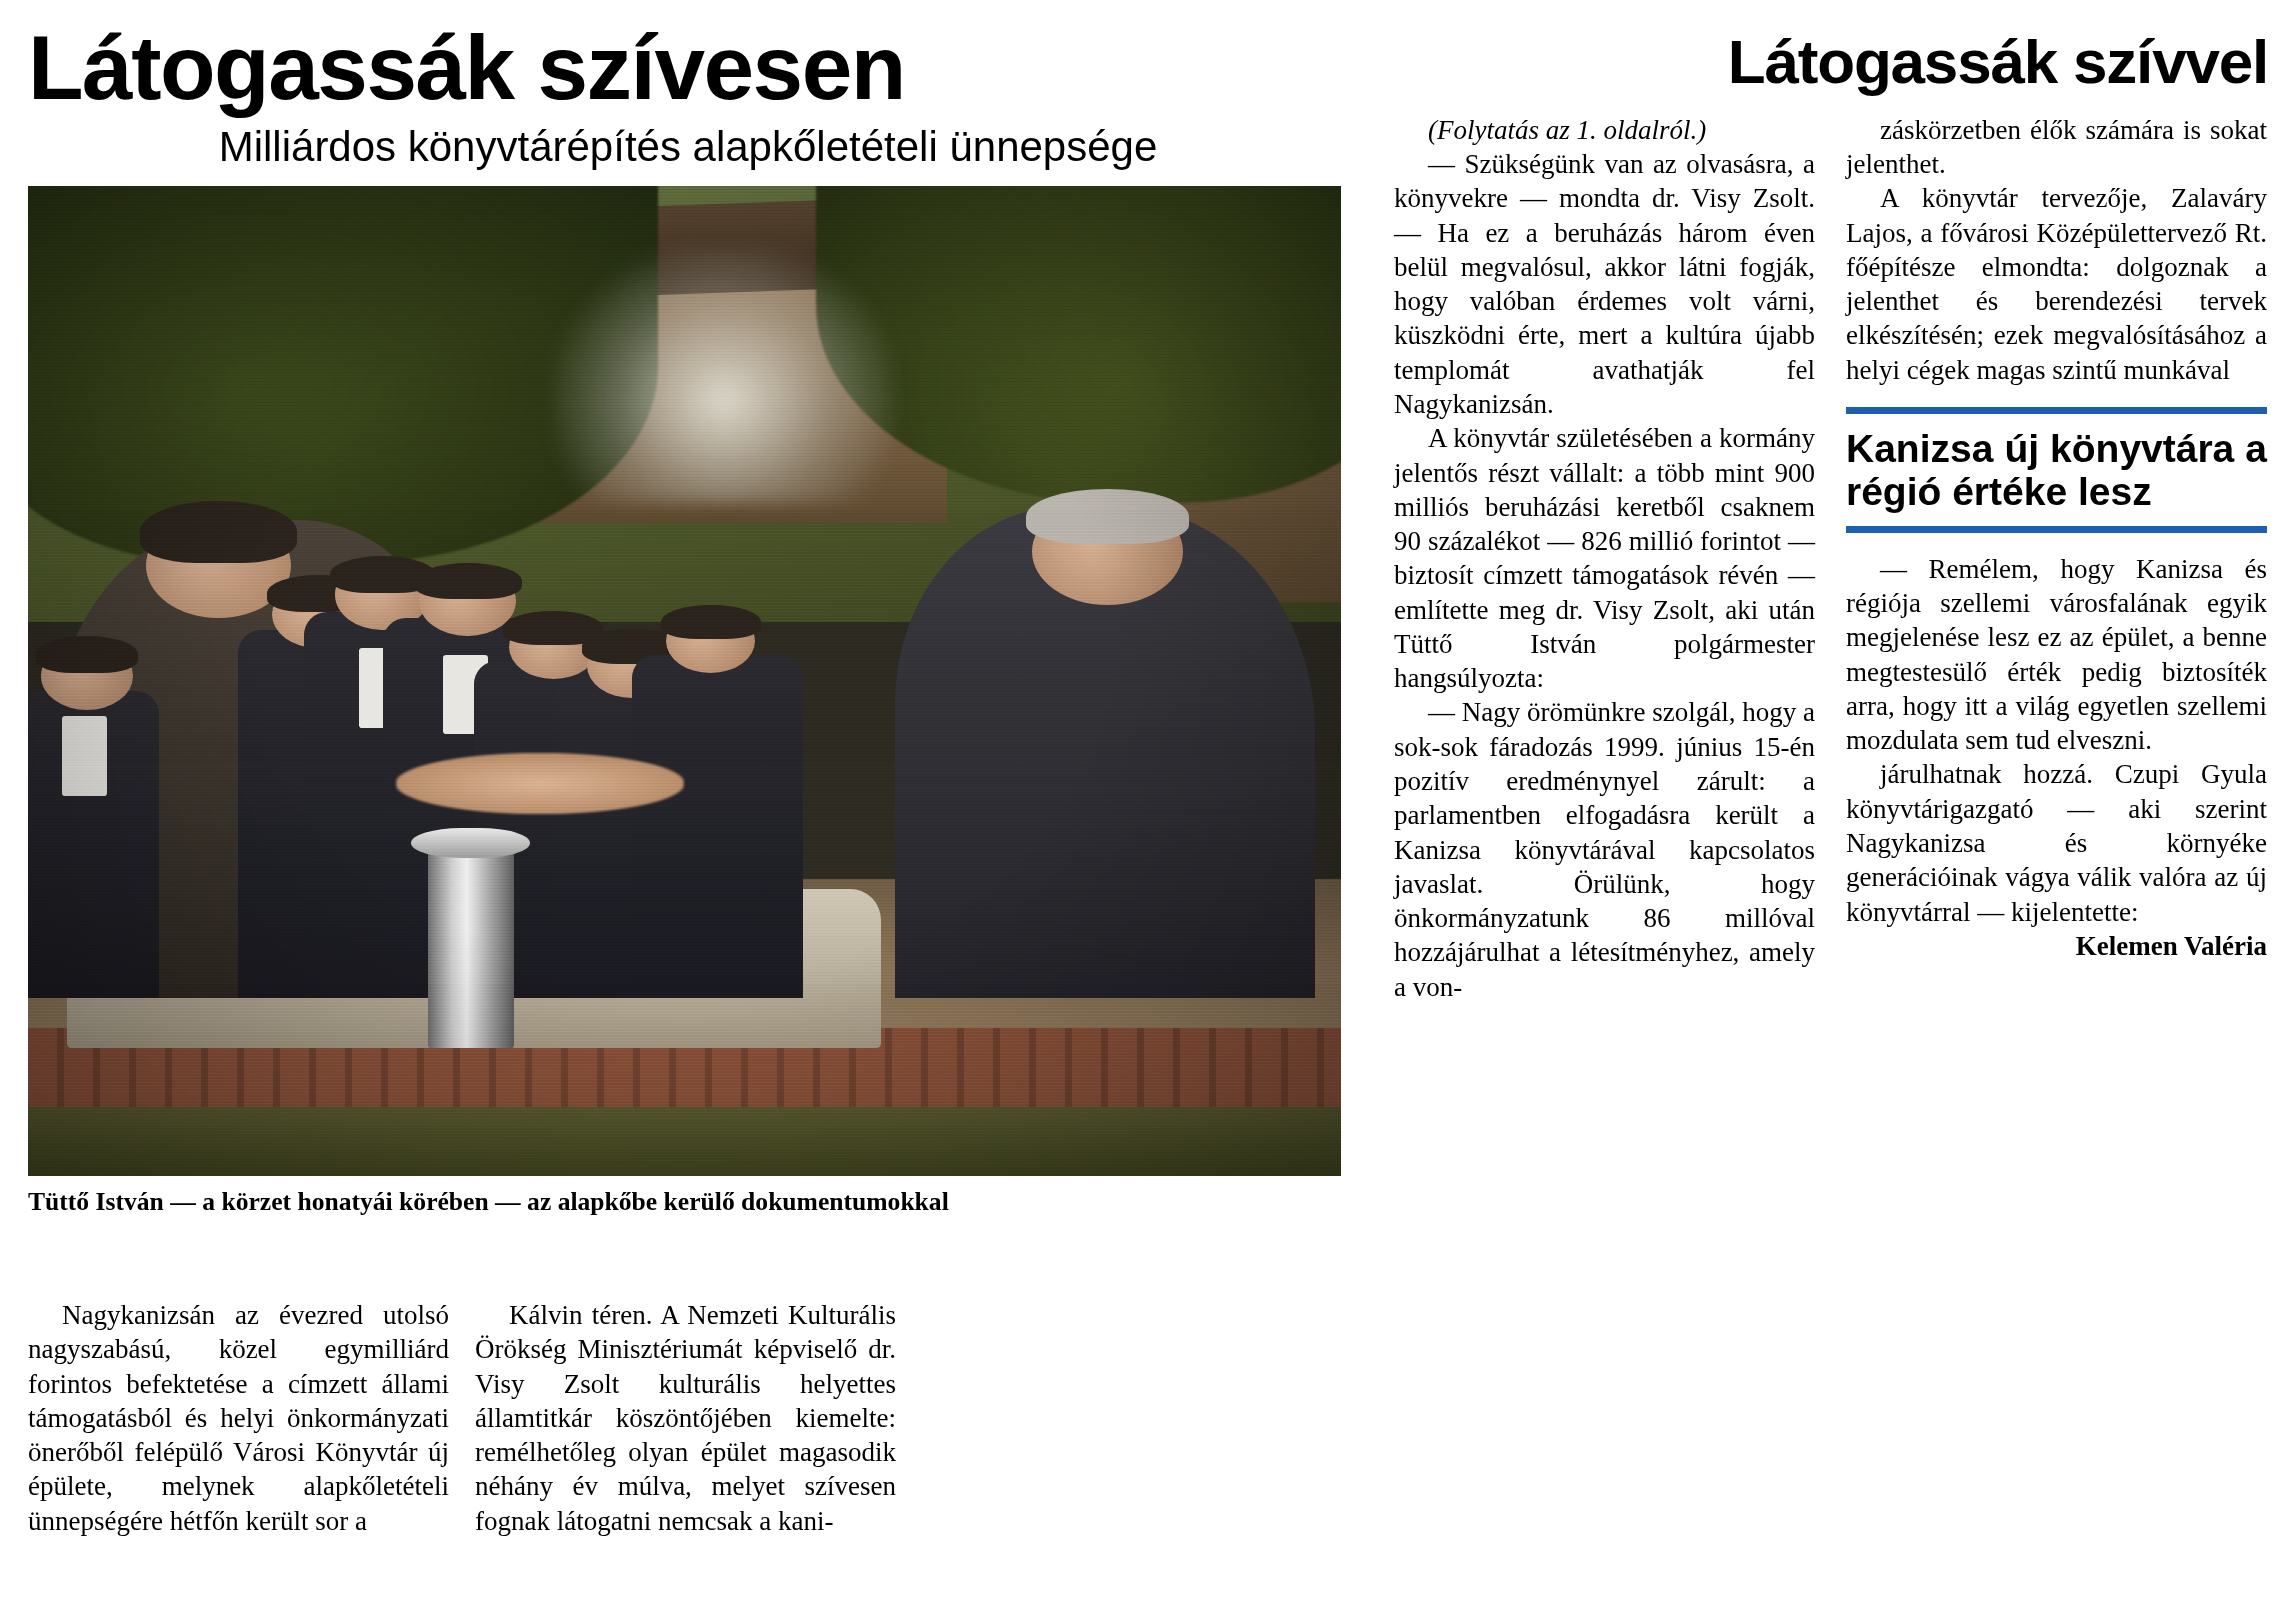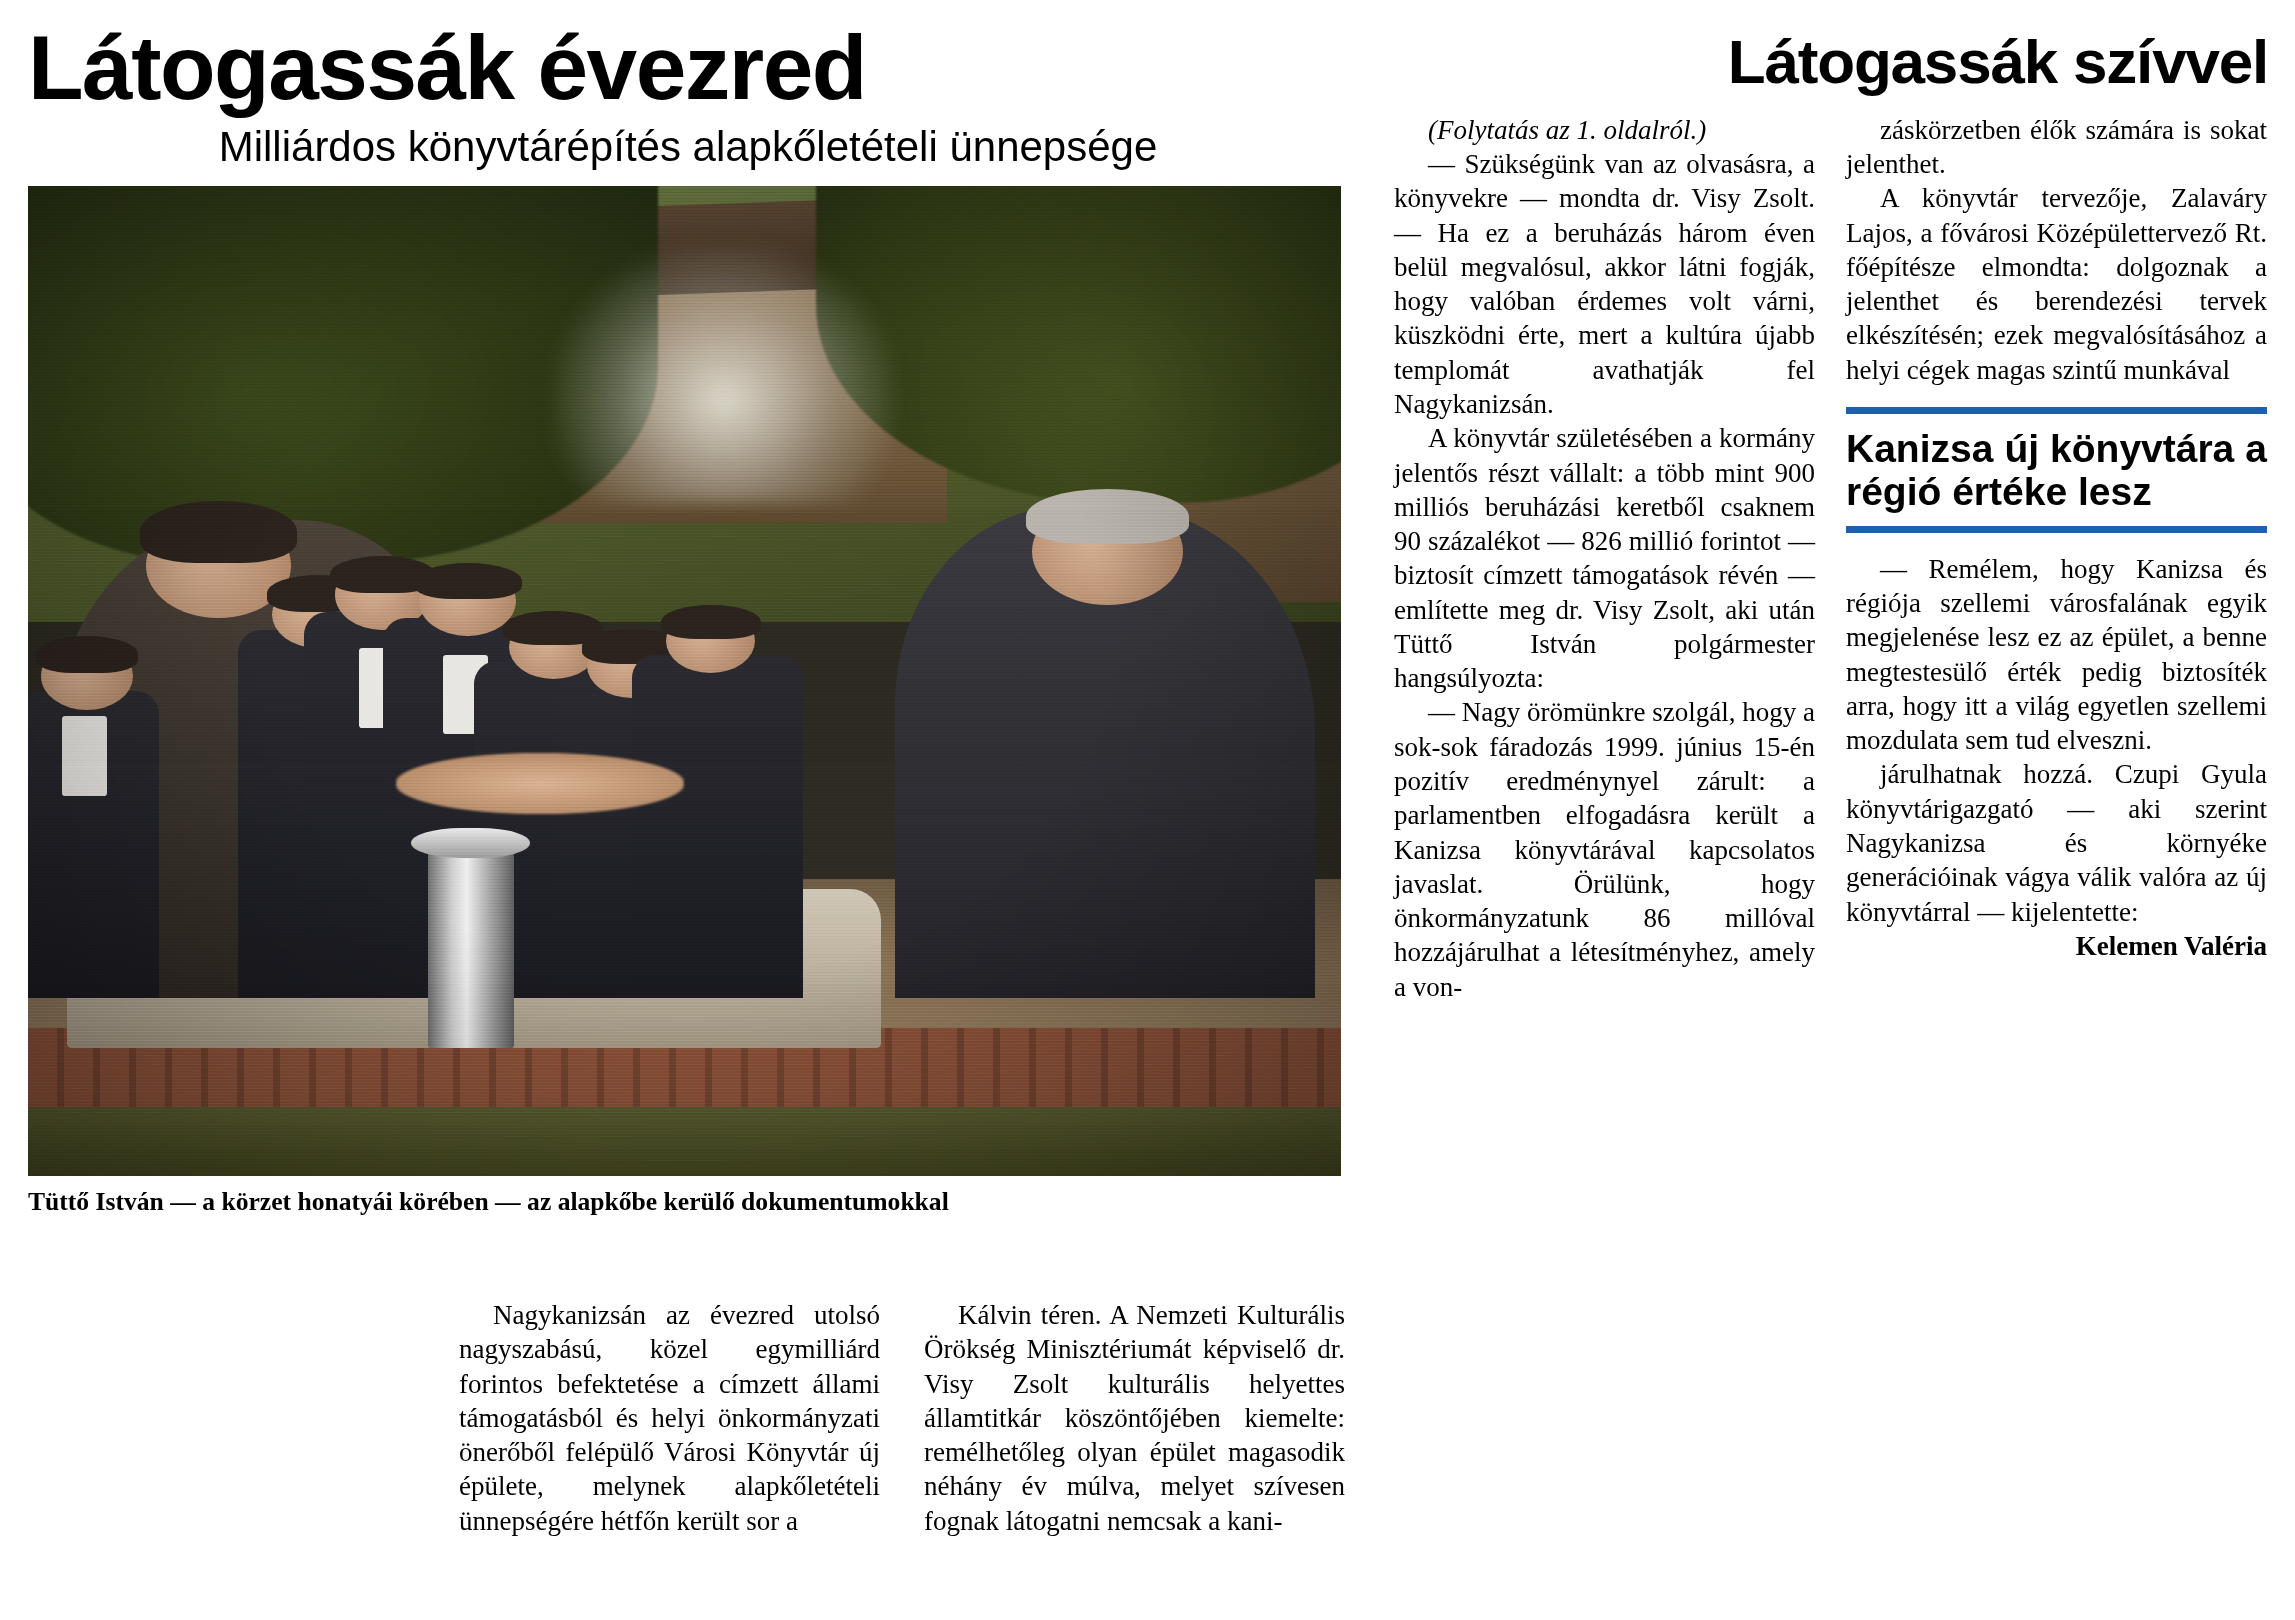--- a/index.html
+++ b/index.html
@@ -167,22 +167,21 @@
     white-space: nowrap;
   }
 
   
   .left-body {
     position: absolute;
     left: 28px;
     top: 1298px;
     width: 1317px;
     display: flex;
-    gap: 44px;
-    justify-content: flex-end;
+    gap: 26px;
   }
   .left-body .col {
     width: 421px;
     font-size: 27px;
     line-height: 1.27;
     text-align: justify;
     text-justify: inter-word;
     hyphens: auto;
   }
   .left-body .col p { margin: 0; text-indent: 34px; }
@@ -239,21 +238,21 @@
     text-indent: 0 !important;
     font-size: 27px;
   }
 </style>
 </head>
 <body>
 
 <div class="page">
 
   <div class="left-col">
-    <h1 class="headline-main">Látogassák évezred</h1>
+    <h1 class="headline-main">Látogassák szívesen</h1>
     <div class="subhead-main">Milliárdos könyvtárépítés alapkőletételi ünnepsége</div>
 
     <div class="photo-wrap">
       <div class="photo-canvas">
         <div class="sky"></div>
         <div class="house"></div>
         <div class="roof"></div>
         <div class="wall-right"></div>
         <div class="foliage-l"></div>
         <div class="foliage-r"></div>

